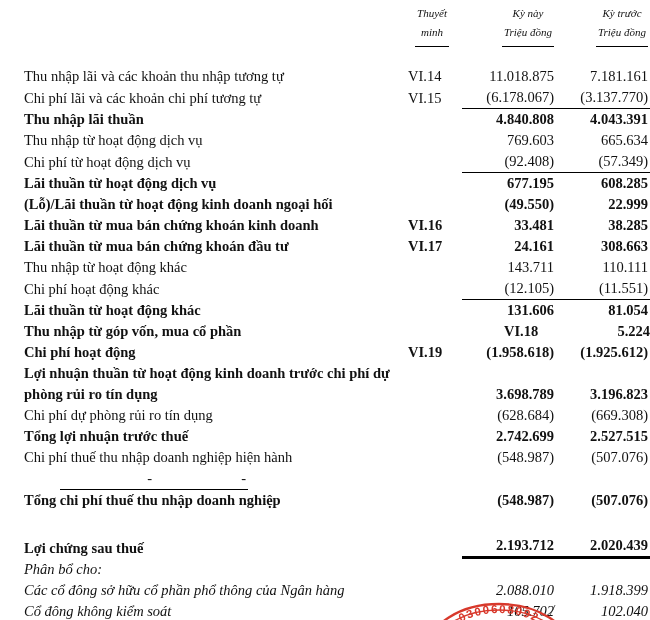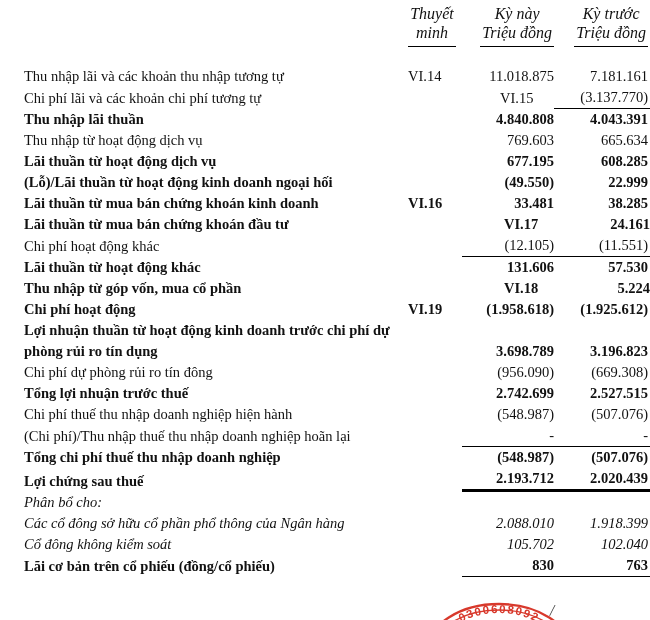--- a/index.html
+++ b/index.html
@@ -12,27 +12,27 @@
   .cell.label { flex:1 1 auto; padding-left:24px; padding-right:4px; }
   .cell.note  { width:60px; flex:none; padding-left:6px; }
   .cell.val   { flex:none; text-align:right; }
   .cell.v1    { width:92px; }
   .cell.v2    { width:96px; padding-right:2px; }
 
   .row { min-height:21px; }
   .row.bold { font-weight:bold; }
   .row.italic { font-style:italic; }
   .row.u-thin  .cell.val { border-bottom:1.4px solid #000; }
-  .row.u-thick .cell.val { border-bottom:3px solid #000; }
+  .row.u-thick .cell.val { border-bottom:3px solid #000;margin-top:24px; }
 
   .header-row { margin-bottom:19px; }
   .header-row .cell { font-style:italic; }
   .header-row .cell.note { text-align:center; padding-left:0; }
   .hdr { display:inline-block; border-bottom:1.3px solid #000; padding:0 2px 4px 2px; }
-  .hdr .hl { display:block; line-height:19px; font-size:16px; }
+  .hdr .hl { display:block; line-height:19px; font-size:11px; }
   .cell.val .hdr { text-align:center; }
 
   .stamp { position:absolute; left:424px; top:598px; }
   .pen-slash { position:absolute; left:550px; top:601px; font-size:17px; color:#3a3a3a;
                transform:rotate(8deg); font-family:"Liberation Serif", serif; }
 </style>
 </head>
 <body>
 
 <div class="page">
@@ -63,33 +63,40 @@
     <div id="tbody">
         <div class="row">
           <div class="cell label">Thu nhập lãi và các khoản thu nhập tương tự</div>
           <div class="cell note">VI.14</div>
           <div class="cell val v1">11.018.875</div>
           <div class="cell val v2">7.181.161</div>
         </div>
         <div class="row u-thin">
           <div class="cell label">Chi phí lãi và các khoản chi phí tương tự</div>
           <div class="cell note">VI.15</div>
+          <div class="cell val v1">(6.178.067)</div>
           <div class="cell val v2">(3.137.770)</div>
         </div>
         <div class="row bold">
           <div class="cell label">Thu nhập lãi thuần</div>
           <div class="cell note"></div>
           <div class="cell val v1">4.840.808</div>
           <div class="cell val v2">4.043.391</div>
         </div>
         <div class="row">
           <div class="cell label">Thu nhập từ hoạt động dịch vụ</div>
           <div class="cell note"></div>
           <div class="cell val v1">769.603</div>
           <div class="cell val v2">665.634</div>
+        </div>
+        <div class="row u-thin">
+          <div class="cell label">Chi phí từ hoạt động dịch vụ</div>
+          <div class="cell note"></div>
+          <div class="cell val v1">(92.408)</div>
+          <div class="cell val v2">(57.349)</div>
         </div>
         <div class="row bold">
           <div class="cell label">Lãi thuần từ hoạt động dịch vụ</div>
           <div class="cell note"></div>
           <div class="cell val v1">677.195</div>
           <div class="cell val v2">608.285</div>
         </div>
         <div class="row bold">
           <div class="cell label">(Lỗ)/Lãi thuần từ hoạt động kinh doanh ngoại hối</div>
           <div class="cell note"></div>
@@ -99,70 +106,76 @@
         <div class="row bold">
           <div class="cell label">Lãi thuần từ mua bán chứng khoán kinh doanh</div>
           <div class="cell note">VI.16</div>
           <div class="cell val v1">33.481</div>
           <div class="cell val v2">38.285</div>
         </div>
         <div class="row bold">
           <div class="cell label">Lãi thuần từ mua bán chứng khoán đầu tư</div>
           <div class="cell note">VI.17</div>
           <div class="cell val v1">24.161</div>
+          <div class="cell val v2">308.663</div>
+        </div>
+        <div class="row">
+          <div class="cell label">Thu nhập từ hoạt động khác</div>
+          <div class="cell note"></div>
+          <div class="cell val v1">143.711</div>
+          <div class="cell val v2">110.111</div>
         </div>
         <div class="row u-thin">
           <div class="cell label">Chi phí hoạt động khác</div>
           <div class="cell note"></div>
           <div class="cell val v1">(12.105)</div>
           <div class="cell val v2">(11.551)</div>
         </div>
         <div class="row bold">
           <div class="cell label">Lãi thuần từ hoạt động khác</div>
           <div class="cell note"></div>
           <div class="cell val v1">131.606</div>
-          <div class="cell val v2">57.530</div>
+          <div class="cell val v2">81.054</div>
         </div>
         <div class="row bold">
           <div class="cell label">Thu nhập từ góp vốn, mua cổ phần</div>
           <div class="cell note">VI.18</div>
           <div class="cell val v1">5.224</div>
         </div>
         <div class="row bold">
           <div class="cell label">Chi phí hoạt động</div>
           <div class="cell note">VI.19</div>
           <div class="cell val v1">(1.958.618)</div>
           <div class="cell val v2">(1.925.612)</div>
         </div>
         <div class="row bold">
           <div class="cell label">Lợi nhuận thuần từ hoạt động kinh doanh trước chi phí dự phòng rủi ro tín dụng</div>
           <div class="cell note"></div>
           <div class="cell val v1">3.698.789</div>
           <div class="cell val v2">3.196.823</div>
         </div>
         <div class="row">
-          <div class="cell label">Chi phí dự phòng rủi ro tín đông</div>
-          <div class="cell note"></div>
-          <div class="cell val v1">(956.090)</div>
+          <div class="cell label">Chi phí dự phòng rủi ro tín dụng</div>
+          <div class="cell note"></div>
+          <div class="cell val v1">(628.684)</div>
           <div class="cell val v2">(669.308)</div>
         </div>
         <div class="row bold">
           <div class="cell label">Tổng lợi nhuận trước thuế</div>
           <div class="cell note"></div>
           <div class="cell val v1">2.742.699</div>
           <div class="cell val v2">2.527.515</div>
         </div>
         <div class="row">
           <div class="cell label">Chi phí thuế thu nhập doanh nghiệp hiện hành</div>
           <div class="cell note"></div>
           <div class="cell val v1">(548.987)</div>
           <div class="cell val v2">(507.076)</div>
         </div>
         <div class="row u-thin">
-          <div class="cell label">(Chi phí)/Thu nhập thuế thu nhập doanh nghiệp hoãn lại</div>
           <div class="cell note"></div>
           <div class="cell val v1">-</div>
           <div class="cell val v2">-</div>
         </div>
         <div class="row bold">
           <div class="cell label">Tổng chi phí thuế thu nhập doanh nghiệp</div>
           <div class="cell note"></div>
           <div class="cell val v1">(548.987)</div>
           <div class="cell val v2">(507.076)</div>
         </div>

